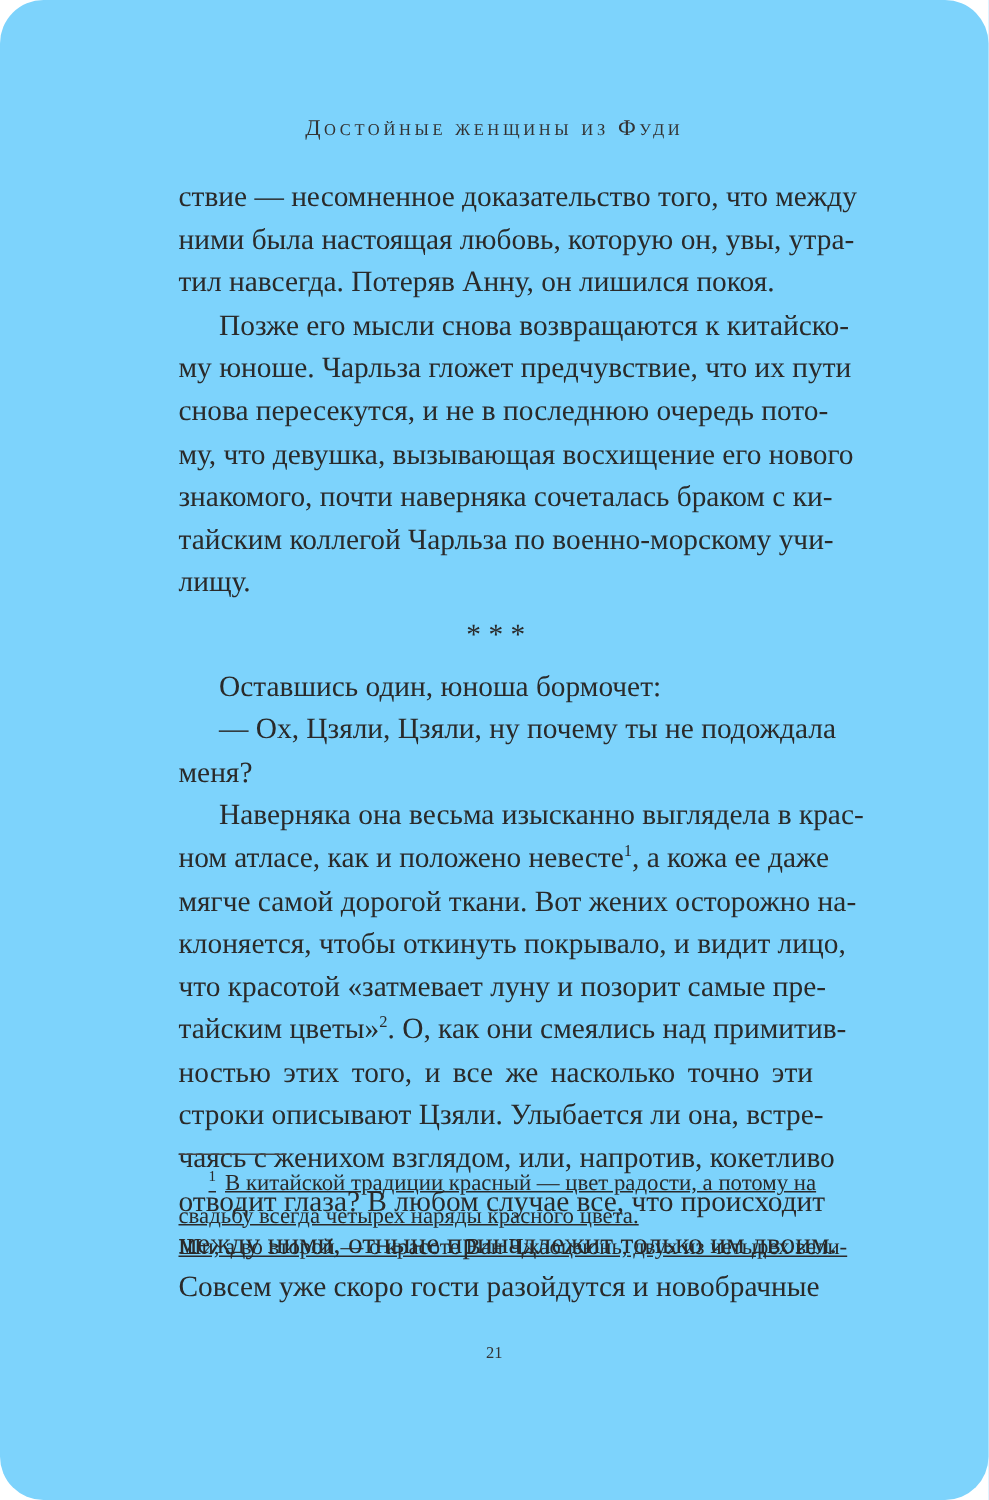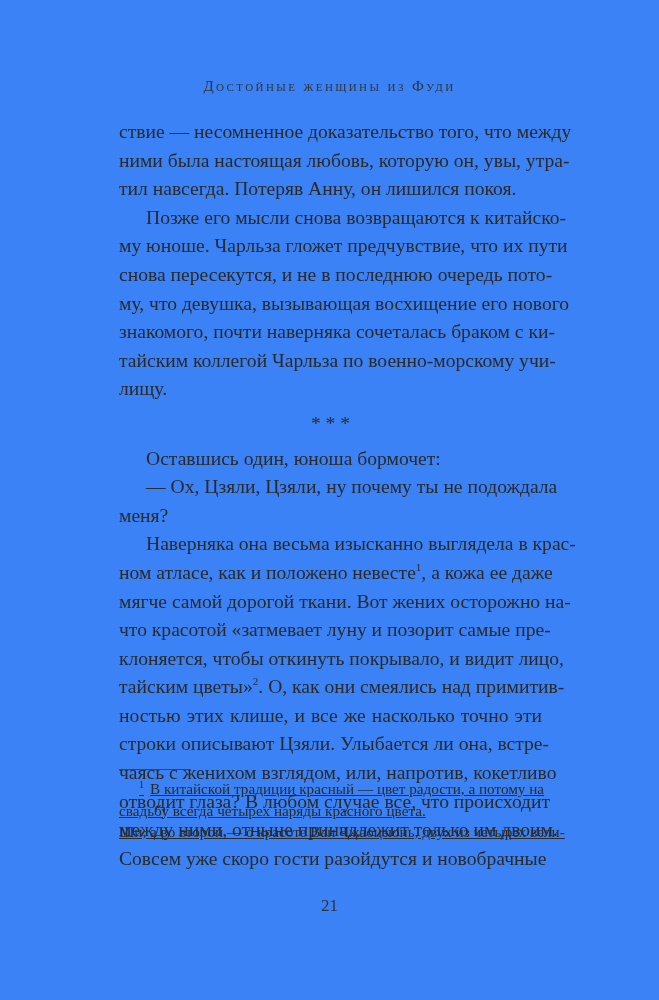--- a/index.html
+++ b/index.html
@@ -1,33 +1,33 @@
 <!DOCTYPE html>
 <html><head>
   <meta charset="utf-8">
   <style>
     html, body { margin: 0; padding: 0; background: #ffffff; }
     body { width: 659px; height: 1000px; position: relative; overflow: hidden; }
-    .page { position: absolute; left: 0; top: 0; width: 659px; height: 1000px; background: #3b82f6; color: #2a2a2a;
-      font-family: "Liberation Serif", "DejaVu Serif", serif; }
+    .page { position: absolute; left: 0; top: 0; width: 659px; height: 1000px; background: #7dd3fc; color: #2a2a2a;
+      font-family: "Liberation Serif", "DejaVu Serif", serif; border-radius: 29px; }
     .running-head { position: absolute; top: 78px; left: 0; width: 659px; text-align: center;
       font-size: 15px; letter-spacing: 2.4px; font-variant: small-caps; color: #333; }
     .body-text { position: absolute; left: 119px; top: 118px; width: 423px; font-size: 19.6px; line-height: 28.6px; }
     .line { white-space: nowrap; text-align: justify; text-align-last: justify; height: 28.6px; font-family: Liberation Serif, serif; }
     .line.last { text-align-last: left; }
     .line.indent { padding-left: 27px; }
     .line.center { text-align: center; text-align-last: center; }
     sup { font-size: 11px; line-height: 0; vertical-align: super; }
     .rule { position: absolute; left: 119px; top: 769px; width: 72px; height: 1px; background: #444; }
     .footnotes { position: absolute; left: 119px; top: 778px; width: 423px; font-size: 15.2px; line-height: 21.5px; color: #2a2a2a; }
     .fn-line { white-space: nowrap; text-align: justify; text-align-last: justify; height: 21.5px; text-decoration: underline; }
     .fn-line.indent { padding-left: 20px; }
     .fn-line.last { text-align-last: left; }
     .fn-mark { font-size: 10px; vertical-align: super; line-height: 0; margin-right: 6px; }
-    .folio { position: absolute; top: 896px; left: 0; width: 659px; text-align: center; font-size: 17px; color: #333; }
+    .folio { position: absolute; top: 896px; left: 0; width: 659px; text-align: center; font-size: 11px; color: #333; }
   </style>
 </head>
 <body>
 
 <div class="page">
   <div class="running-head">Достойные женщины из Фуди</div>
 
   <div class="body-text">
     <div class="line">ствие — несомненное доказательство того, что между</div>
     <div class="line">ними была настоящая любовь, которую он, увы, утра-</div>
@@ -39,24 +39,24 @@
     <div class="line">знакомого, почти наверняка сочеталась браком с ки-</div>
     <div class="line">тайским коллегой Чарльза по военно-морскому учи-</div>
     <div class="line last">лищу.</div>
     <div class="line center" style="margin-top:6px;margin-bottom:6px;">* * *</div>
     <div class="line indent last">Оставшись один, юноша бормочет:</div>
     <div class="line indent">— Ох, Цзяли, Цзяли, ну почему ты не подождала</div>
     <div class="line last">меня?</div>
     <div class="line indent">Наверняка она весьма изысканно выглядела в крас-</div>
     <div class="line"><span>ном атласе, как и положено невесте</span><sup>1</sup><span>, а кожа ее даже</span></div>
     <div class="line">мягче самой дорогой ткани. Вот жених осторожно на-</div>
+    <div class="line">клоняется, чтобы откинуть покрывало, и видит лицо,</div>
     <div class="line">что красотой «затмевает луну и позорит самые пре-</div>
-    <div class="line">клоняется, чтобы откинуть покрывало, и видит лицо,</div>
     <div class="line"><span>тайским цветы»</span><sup>2</sup><span>. О, как они смеялись над примитив-</span></div>
-    <div class="line">ностью этих клише, и все же насколько точно эти</div>
+    <div class="line">ностью этих того, и все же насколько точно эти</div>
     <div class="line">строки описывают Цзяли. Улыбается ли она, встре-</div>
     <div class="line">чаясь с женихом взглядом, или, напротив, кокетливо</div>
     <div class="line">отводит глаза? В любом случае все, что происходит</div>
     <div class="line">между ними, отныне принадлежит только им двоим.</div>
     <div class="line">Совсем уже скоро гости разойдутся и новобрачные</div>
   </div>
 
   <div class="rule"></div>
 
   <div class="footnotes">

